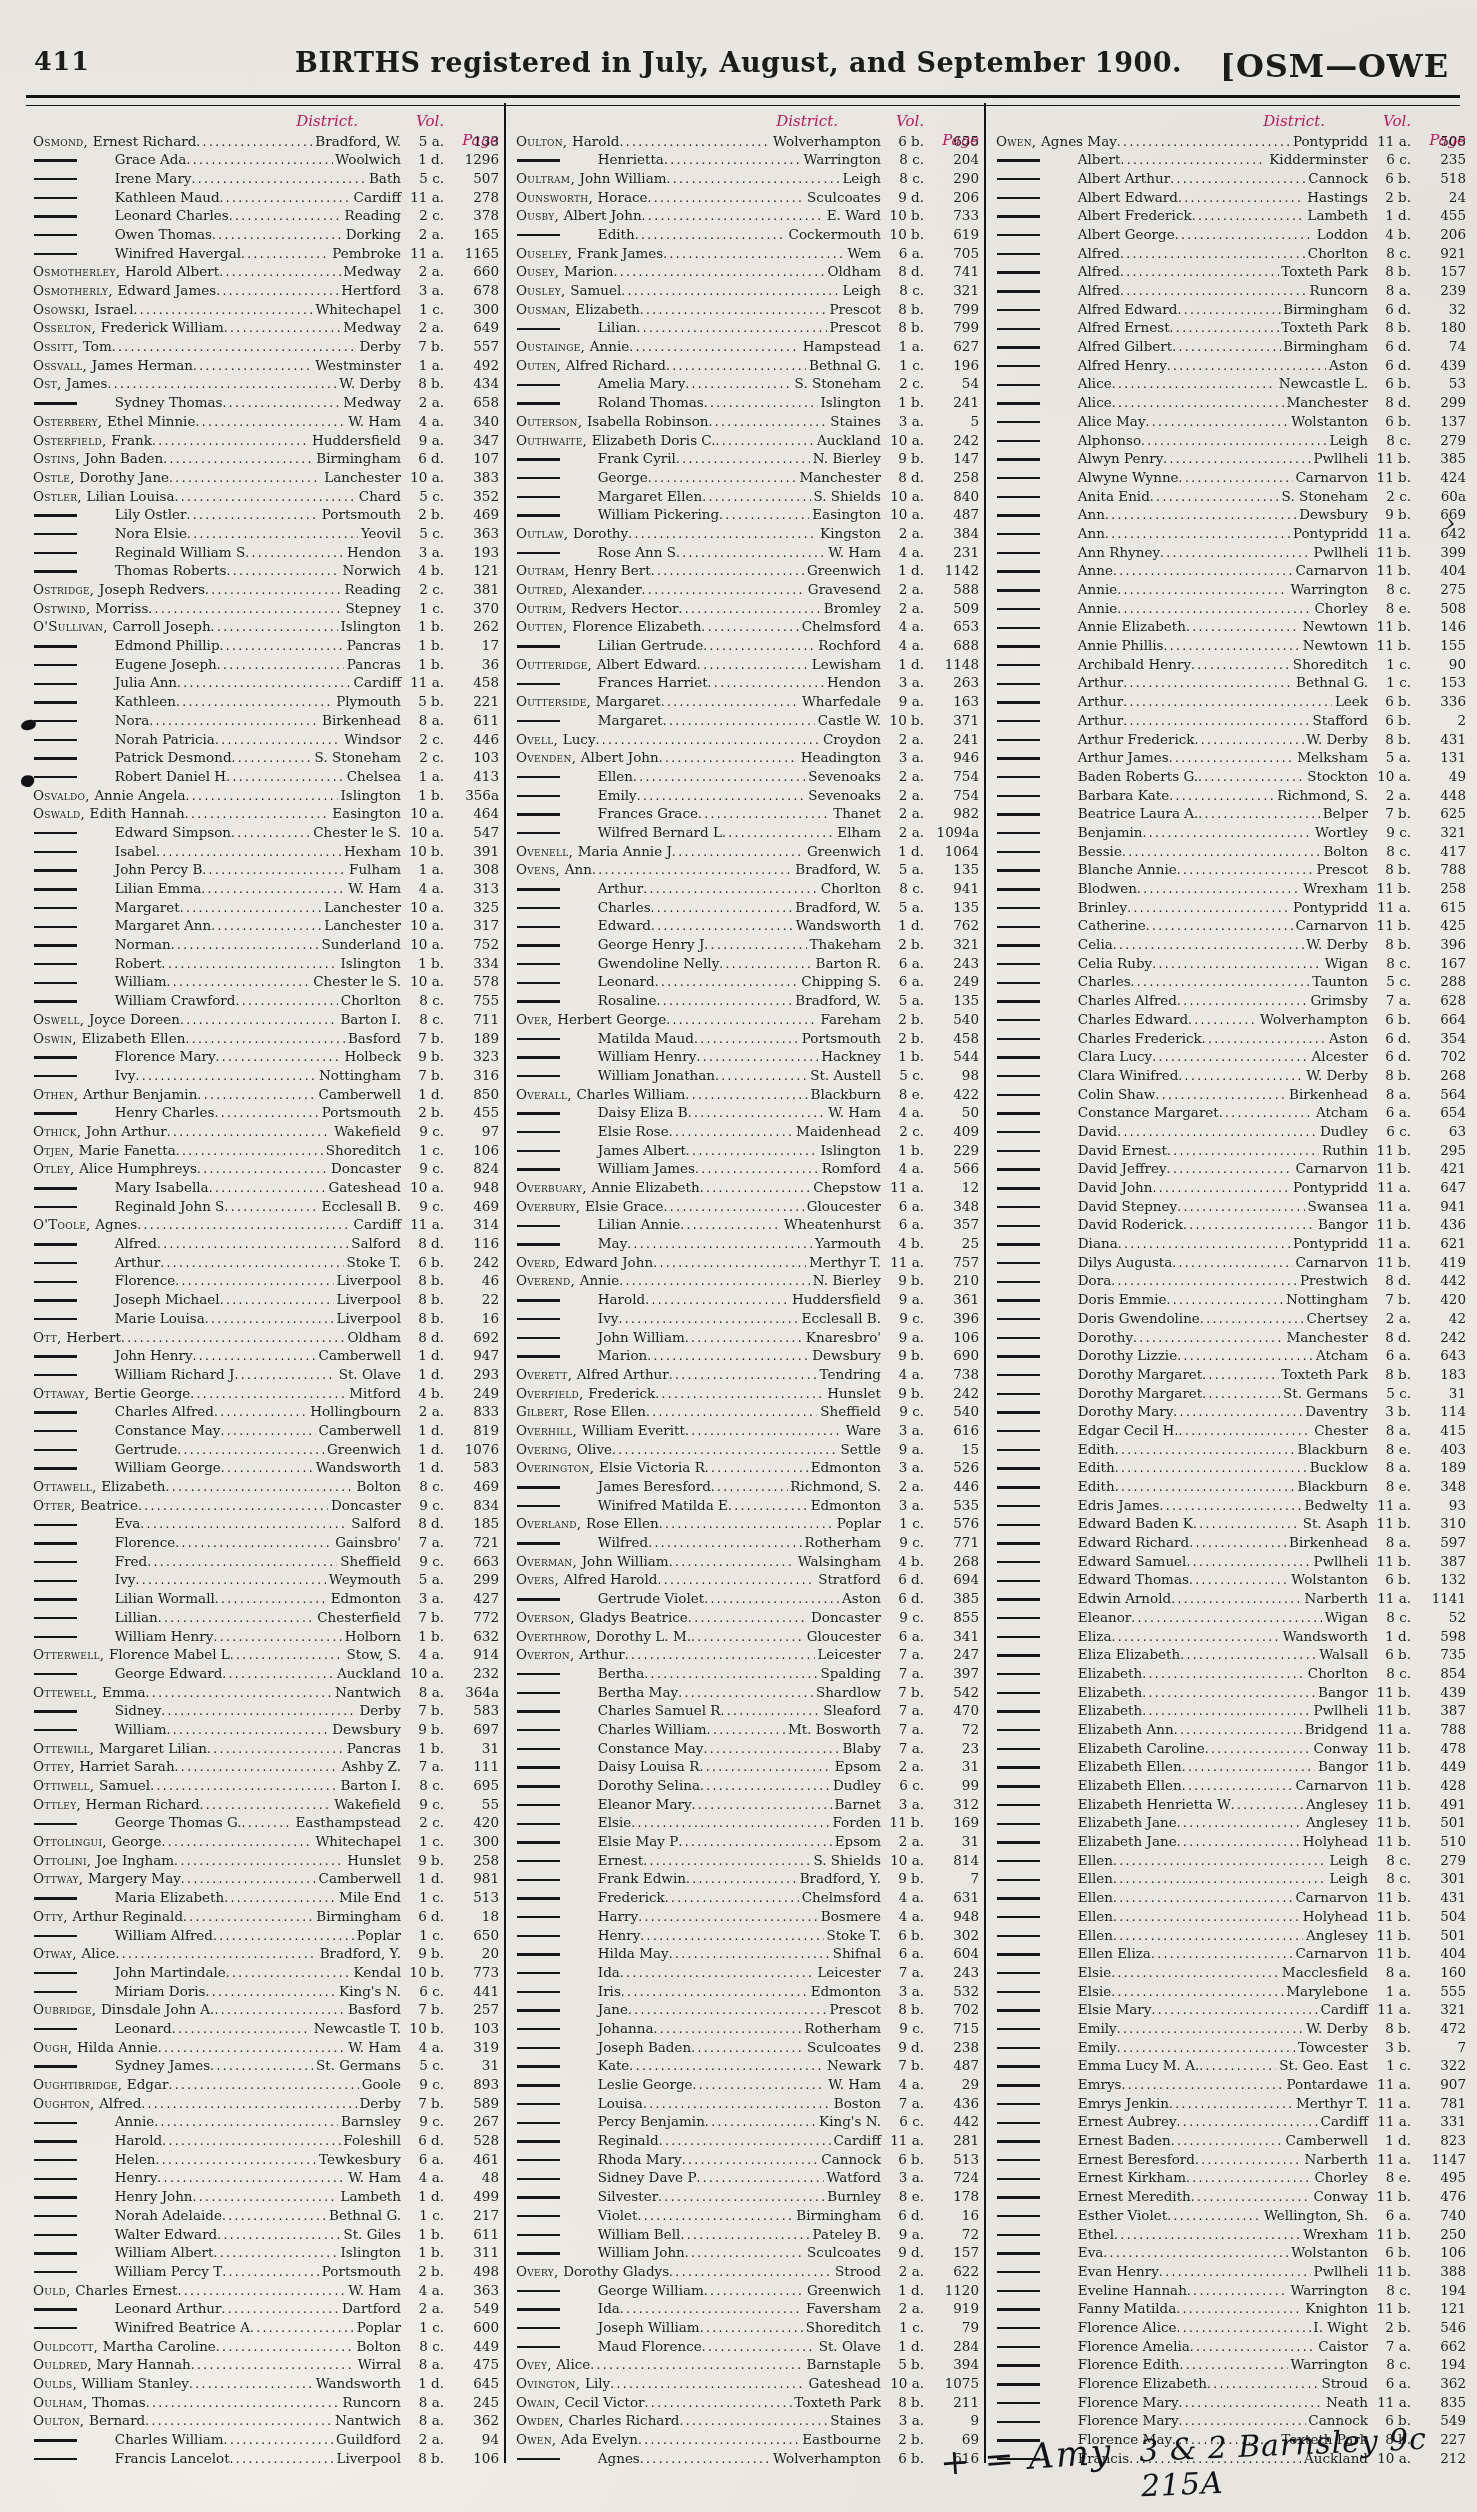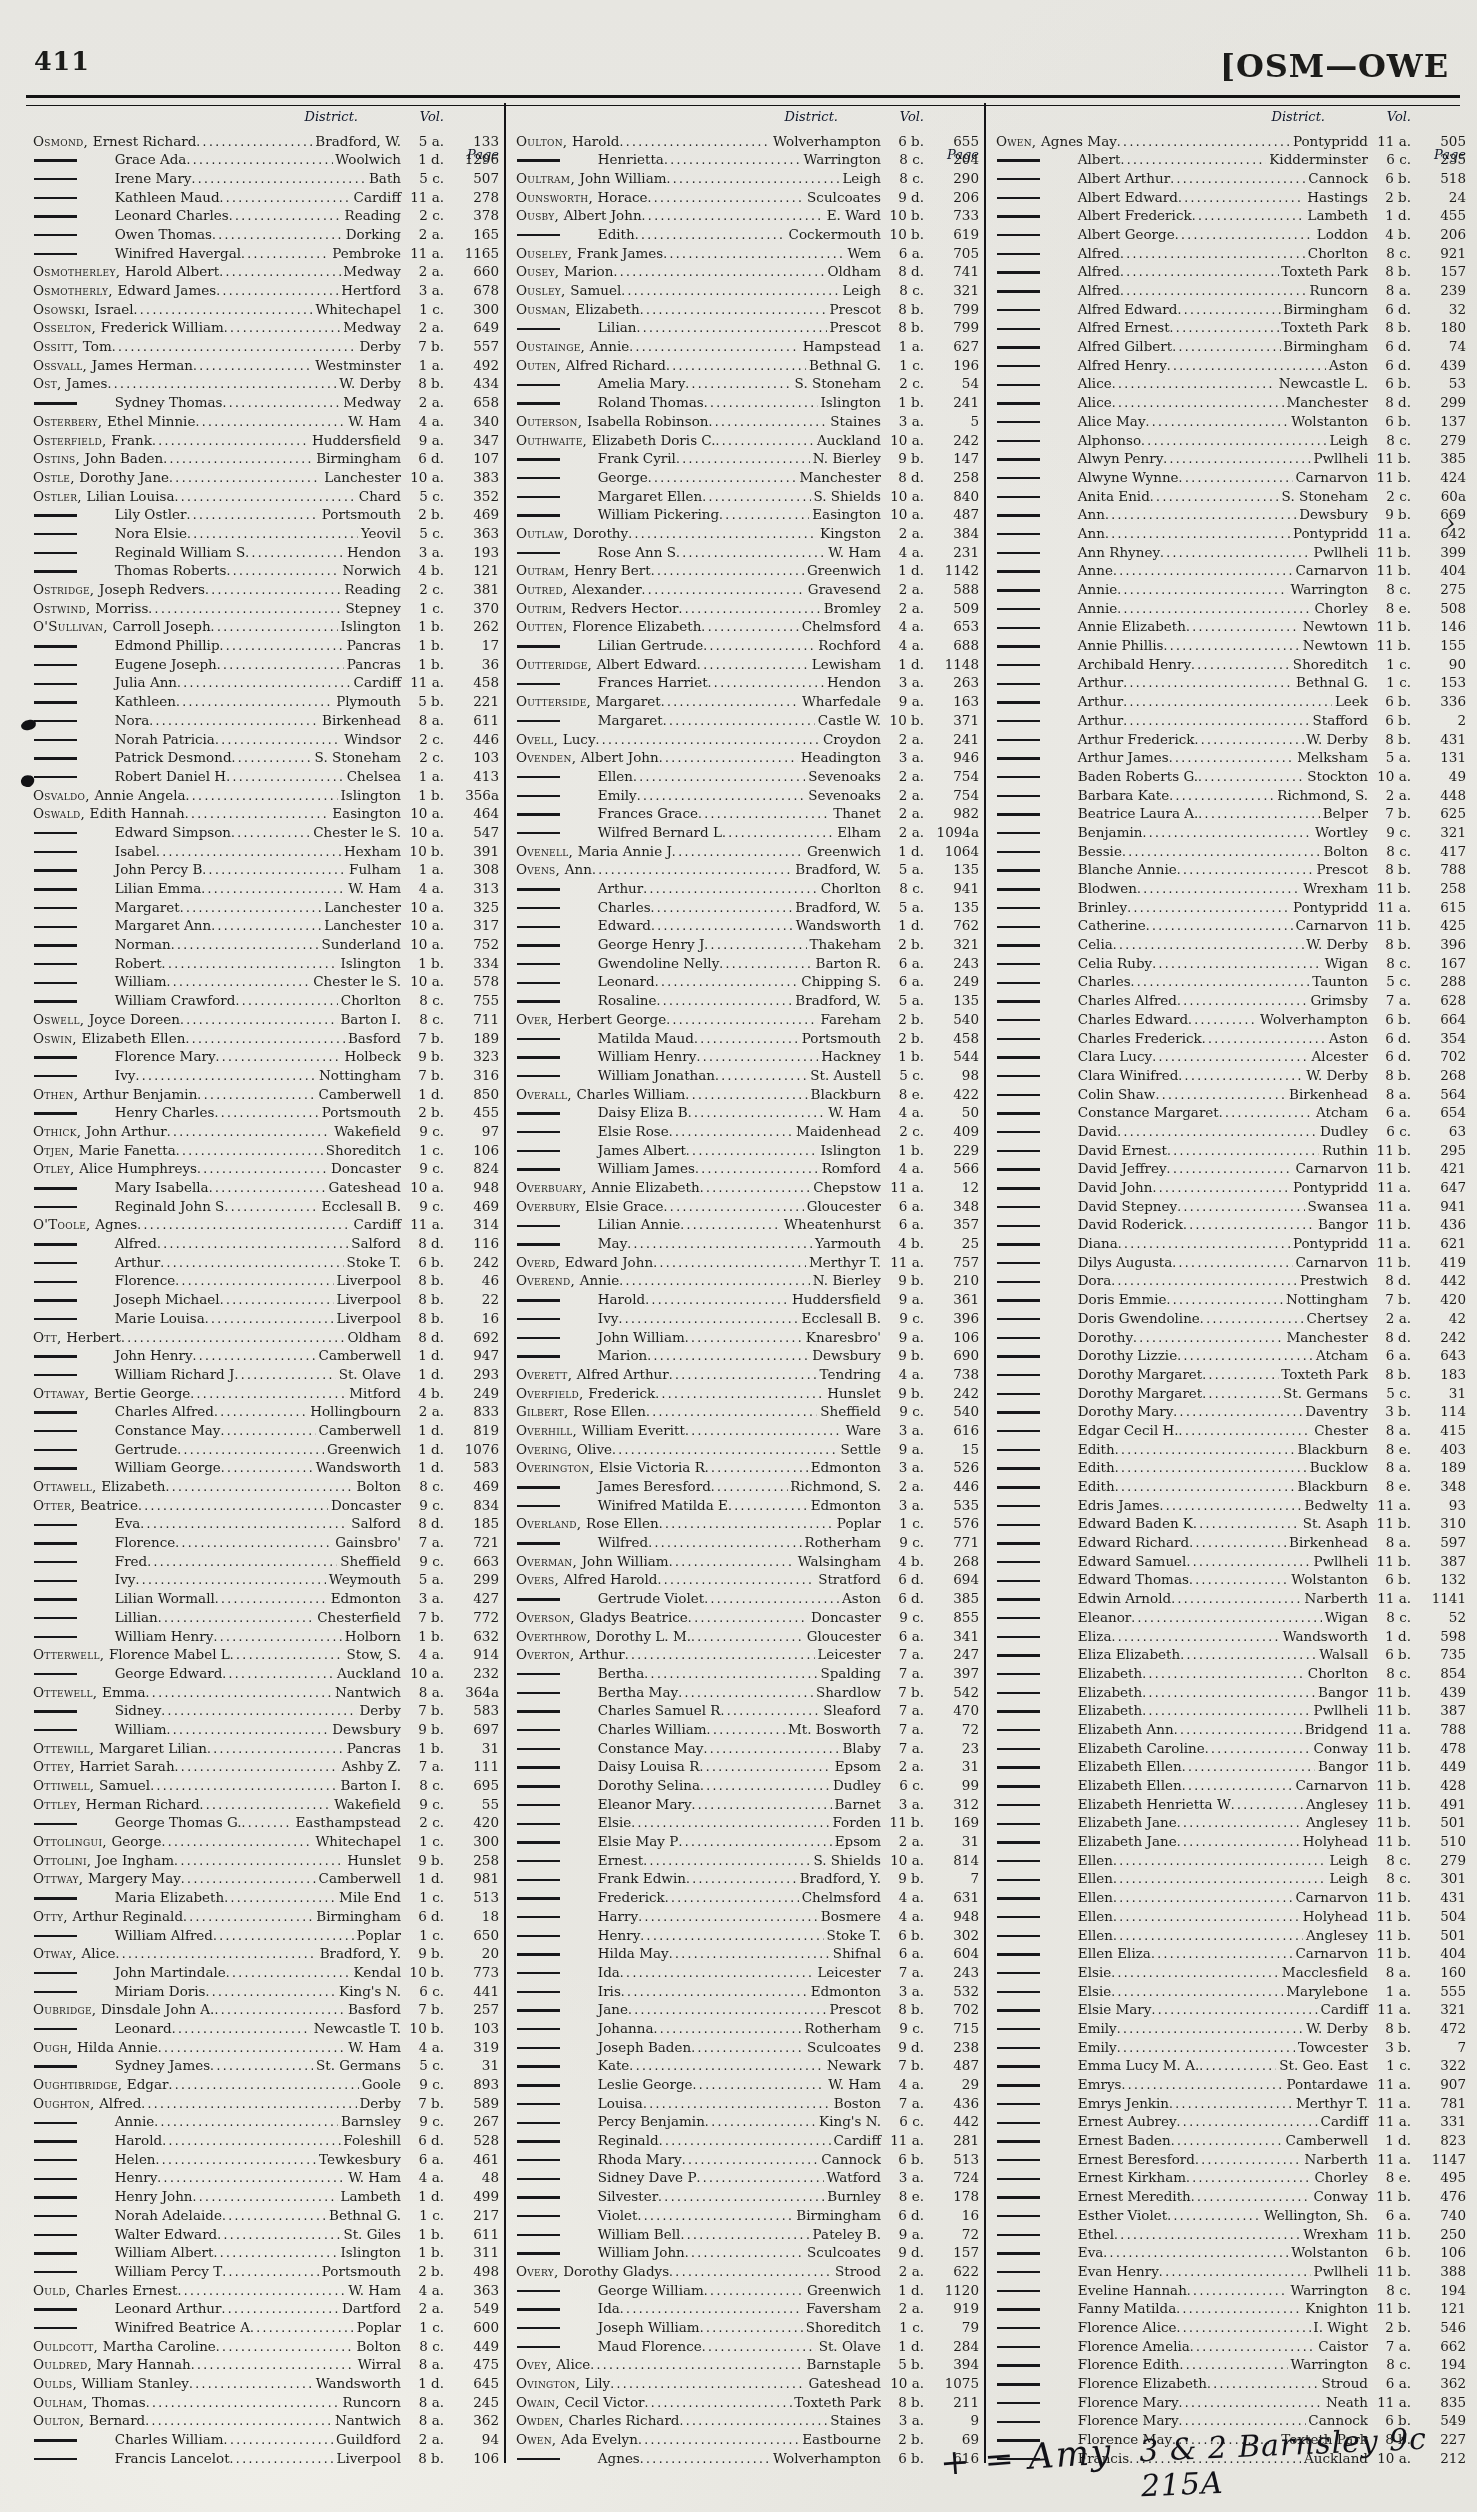--- a/index.html
+++ b/index.html
@@ -20,21 +20,21 @@
   .rule{position:absolute;top:95px;left:26px;right:17px;height:6.6px;
         border-top:3.8px solid #141414;border-bottom:1.4px solid #141414;}
   
   .vdiv{position:absolute;top:103px;height:2360px;width:1.9px;background:#141418;}
   #vdiv1{left:504px;} #vdiv2{left:984px;}
   
   .col{position:absolute;top:109px;}
   #col1{left:31px;width:468px;}
   #col2{left:514px;width:465px;}
   #col3{left:994px;width:472px;}
-  .col-head{display:flex;align-items:flex-start;height:23.5px;font-style:italic;font-size:13px;color:#0f172a;}
+  .col-head{display:flex;align-items:center;height:23.5px;font-style:italic;font-size:15px;color:#be185d;}
   .ch-d{flex:1;text-align:right;padding-right:43px;}
   .ch-v{width:43px;text-align:right;}
   .ch-p{width:55px;text-align:right;margin-top:38px;}
   
   .row{display:flex;align-items:baseline;height:18.7px;font-size:13.5px;white-space:nowrap;}
   .nm{flex:none;min-width:0;}
   .sn{font-variant:small-caps;letter-spacing:0.3px;}
   .ditto{flex:none;width:43px;height:2.4px;background:#17171a;align-self:center;margin:0 38px 0 2.8px;}
   .row.di .nm{padding-left:0;}
   .row:not(.di){padding-left:1.9px;}
@@ -50,20 +50,21 @@
   .tick{position:absolute;left:1446px;top:508px;font-size:24.4px;color:#1a1a1e;transform:rotate(8deg);}
   .hand{position:absolute;font-family:"DejaVu Serif",serif;font-style:italic;color:#121218;}
   #hand-amy{left:940px;top:2437px;font-size:35px;transform:rotate(-4deg);letter-spacing:1.9px;}
   #hand-barnsley{left:1140px;top:2426px;font-size:30px;transform:rotate(-2.5deg);letter-spacing:0.9px;}
 </style>
 </head>
 <body>
 
 <div class="hdr">
   <span class="pgnum">411</span>
+  <span class="title">BIRTHS registered in July, August, and September 1900.</span>
   <span class="range">[OSM—OWE</span>
 </div>
 <div class="rule"></div>
 
 <div class="vdiv" id="vdiv1"></div>
 <div class="vdiv" id="vdiv2"></div>
 
 <div class="col" id="col1">
   <div class="col-head">
     <span class="ch-d">District.</span>

